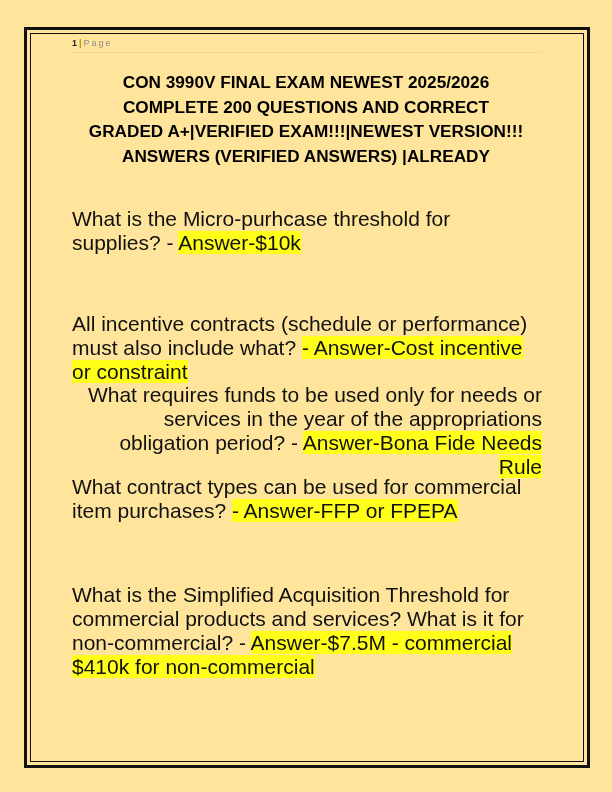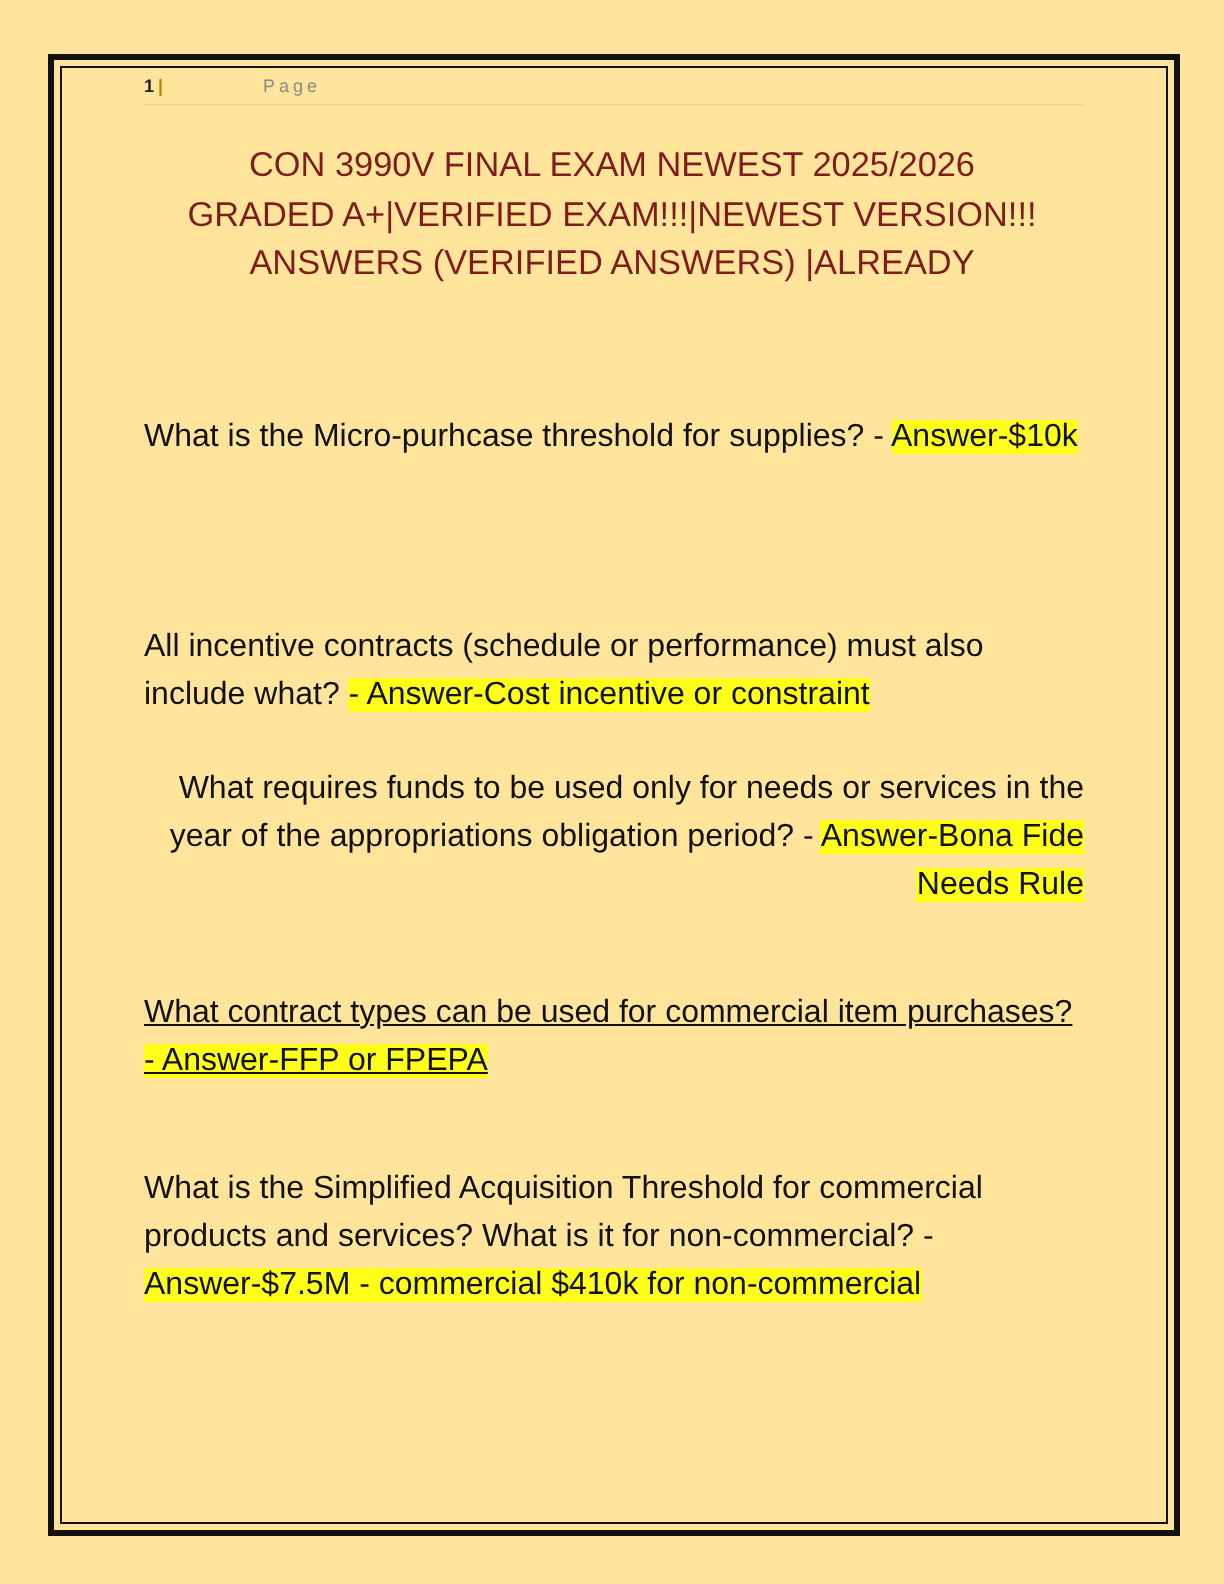--- a/index.html
+++ b/index.html
@@ -36,77 +36,78 @@
       left: 72px;
       top: 36px;
       width: 470px;
       height: 16px;
       border-bottom: 1px solid #f0d993;
       font-size: 9px;
       line-height: 14px;
     }
     .header .num { font-weight: bold; color: #222; }
     .header .sep { font-weight: bold; color: #b8860b; margin: 0 2px; }
-    .header .page-word { color: #8a8a8a; letter-spacing: 2px; margin-left: 48px; }
+    .header .page-word { color: #8a8a8a; letter-spacing: 2px; }
     .title {
       position: absolute;
       left: 60px;
       top: 70px;
       width: 492px;
       text-align: center;
-      color: #7f1d1d;
-      font-weight: normal;
+      color: #000000;
+      font-weight: bold;
       font-size: 17.2px;
       line-height: 24.5px;
     }
     .qa {
       position: absolute;
       left: 72px;
       width: 470px;
-      font-size: 16px;
+      font-size: 21px;
       line-height: 24px;
       color: #111;
     }
     .qa .hl {
       background: #ffff1a;
     }
   </style>
 </head>
 <body>
 
 <div class="page-border-outer">
   <div class="page-border-inner"></div>
 </div>
 
 <div class="header">
   <span class="num">1</span><span class="sep">|</span><span class="page-word">Page</span>
 </div>
 
 <div class="title">
   <div>CON 3990V FINAL EXAM NEWEST 2025/2026</div>
+  <div>COMPLETE 200 QUESTIONS AND CORRECT</div>
   <div>GRADED A+|VERIFIED EXAM!!!|NEWEST VERSION!!!</div>
   <div>ANSWERS (VERIFIED ANSWERS) |ALREADY</div>
 </div>
 
 <div class="qa" style="top:207px;">
   <span>What is the Micro-purhcase threshold for supplies? -</span>
   <span class="hl">Answer-$10k</span>
 </div>
 
 <div class="qa" style="top:312px;">
   <span>All incentive contracts (schedule or performance) must also include what?</span>
   <span class="hl">- Answer-Cost incentive or constraint</span>
 </div>
 
 <div class="qa" style="top:383px;text-align:right;">
   <span>What requires funds to be used only for needs or services in the year of the appropriations obligation period? -</span>
   <span class="hl">Answer-Bona Fide Needs Rule</span>
 </div>
 
-<div class="qa" style="top:495px;text-decoration:underline;">
+<div class="qa" style="top:475px;">
   <span>What contract types can be used for commercial item purchases?</span>
   <span class="hl">- Answer-FFP or FPEPA</span>
 </div>
 
 <div class="qa" style="top:583px;">
   <span>What is the Simplified Acquisition Threshold for commercial products and services? What is it for non-commercial? -</span>
   <span class="hl">Answer-$7.5M - commercial $410k for non-commercial</span>
 </div>
 
 </body></html>

